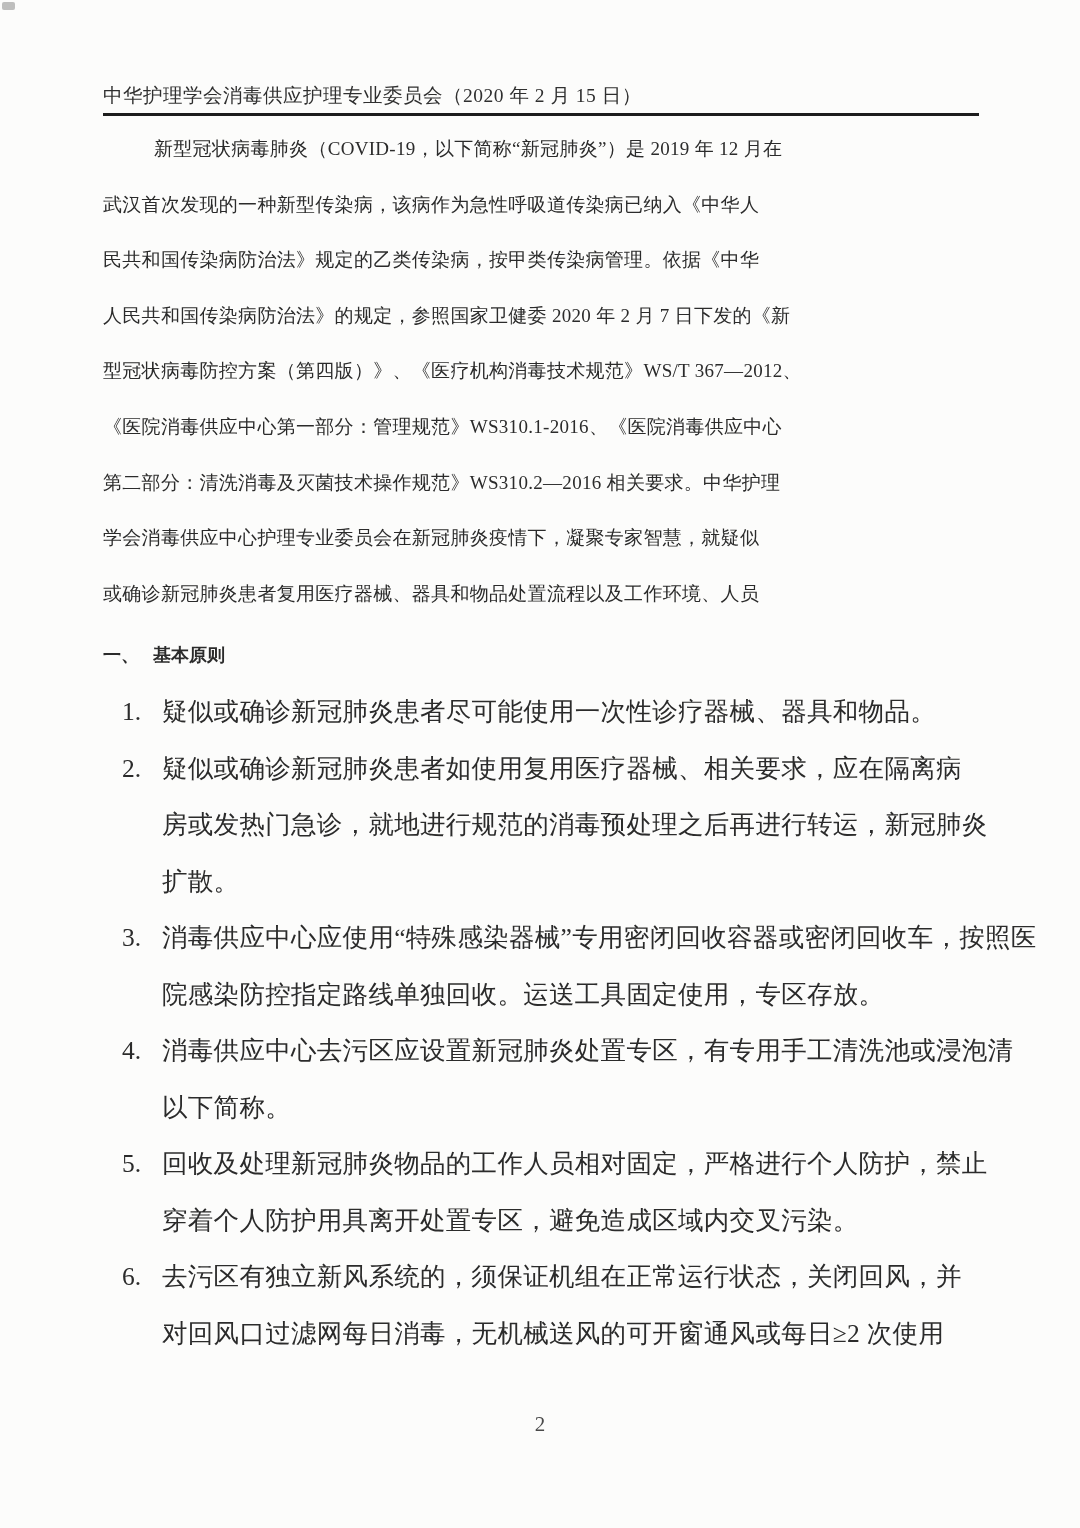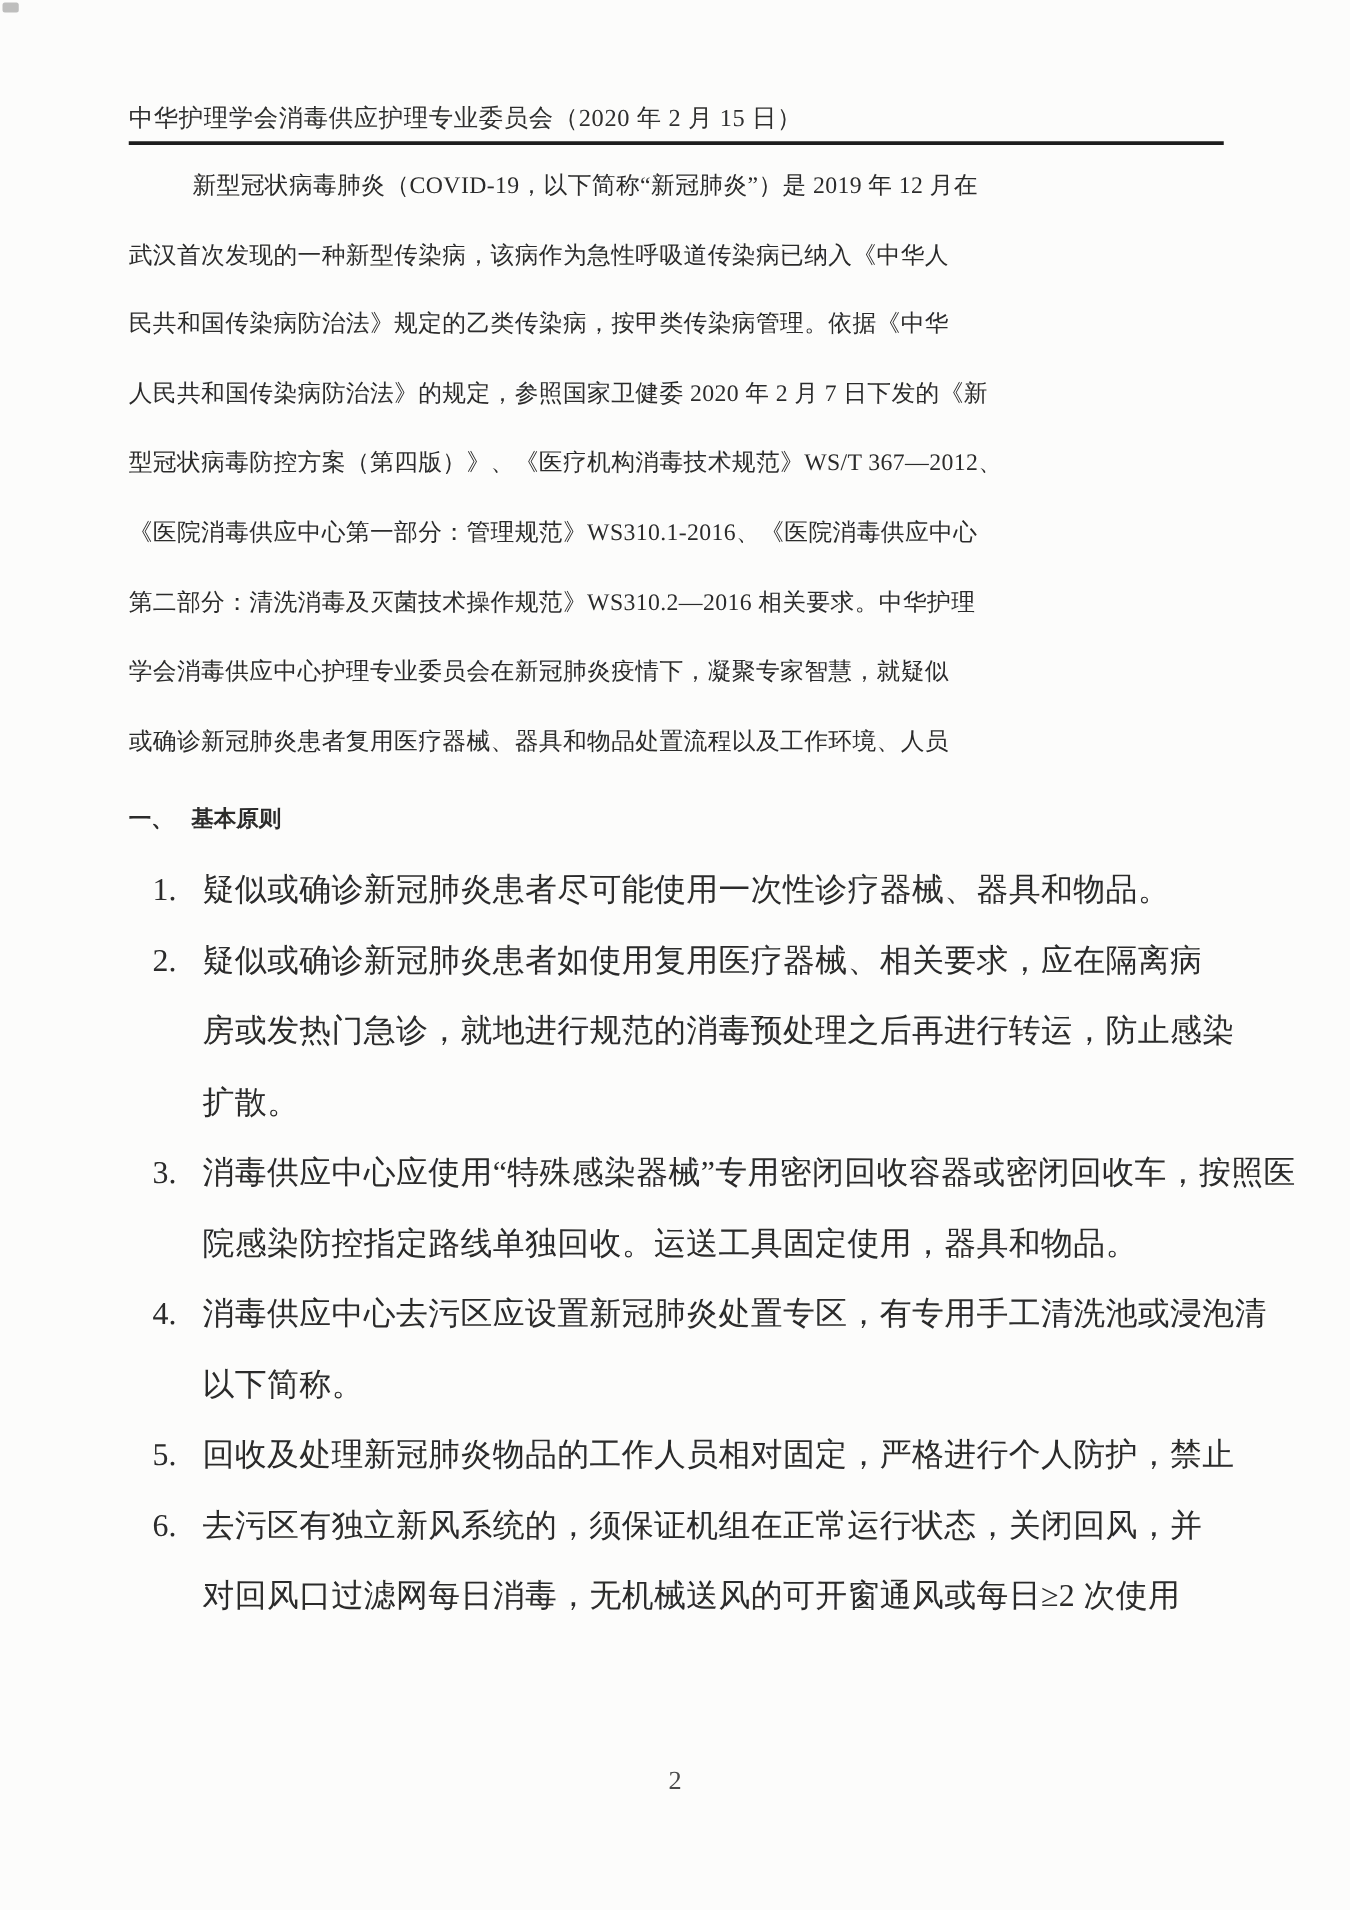--- a/index.html
+++ b/index.html
@@ -113,45 +113,49 @@
         <div class="li-row">
           <span class="li-num">1.</span>
           <span class="li-text">疑似或确诊新冠肺炎患者尽可能使用一次性诊疗器械、器具和物品。</span>
         </div>
         <div class="li-row">
           <span class="li-num">2.</span>
           <span class="li-text">疑似或确诊新冠肺炎患者如使用复用医疗器械、相关要求，应在隔离病</span>
         </div>
         <div class="li-row">
           <span class="li-num"></span>
-          <span class="li-text">房或发热门急诊，就地进行规范的消毒预处理之后再进行转运，防止感染</span>
+          <span class="li-text">房或发热门急诊，就地进行规范的消毒预处理之后再进行转运，新冠肺炎</span>
         </div>
         <div class="li-row">
           <span class="li-num"></span>
           <span class="li-text">扩散。</span>
         </div>
         <div class="li-row">
           <span class="li-num">3.</span>
           <span class="li-text">消毒供应中心应使用“特殊感染器械”专用密闭回收容器或密闭回收车，按照医</span>
         </div>
         <div class="li-row">
           <span class="li-num"></span>
-          <span class="li-text">院感染防控指定路线单独回收。运送工具固定使用，器具和物品。</span>
+          <span class="li-text">院感染防控指定路线单独回收。运送工具固定使用，专区存放。</span>
         </div>
         <div class="li-row">
           <span class="li-num">4.</span>
           <span class="li-text">消毒供应中心去污区应设置新冠肺炎处置专区，有专用手工清洗池或浸泡清</span>
         </div>
         <div class="li-row">
           <span class="li-num"></span>
           <span class="li-text">以下简称。</span>
         </div>
         <div class="li-row">
           <span class="li-num">5.</span>
           <span class="li-text">回收及处理新冠肺炎物品的工作人员相对固定，严格进行个人防护，禁止</span>
+        </div>
+        <div class="li-row">
+          <span class="li-num"></span>
+          <span class="li-text">穿着个人防护用具离开处置专区，避免造成区域内交叉污染。</span>
         </div>
         <div class="li-row">
           <span class="li-num">6.</span>
           <span class="li-text">去污区有独立新风系统的，须保证机组在正常运行状态，关闭回风，并</span>
         </div>
         <div class="li-row">
           <span class="li-num"></span>
           <span class="li-text">对回风口过滤网每日消毒，无机械送风的可开窗通风或每日≥2 次使用</span>
         </div>
       </div>

